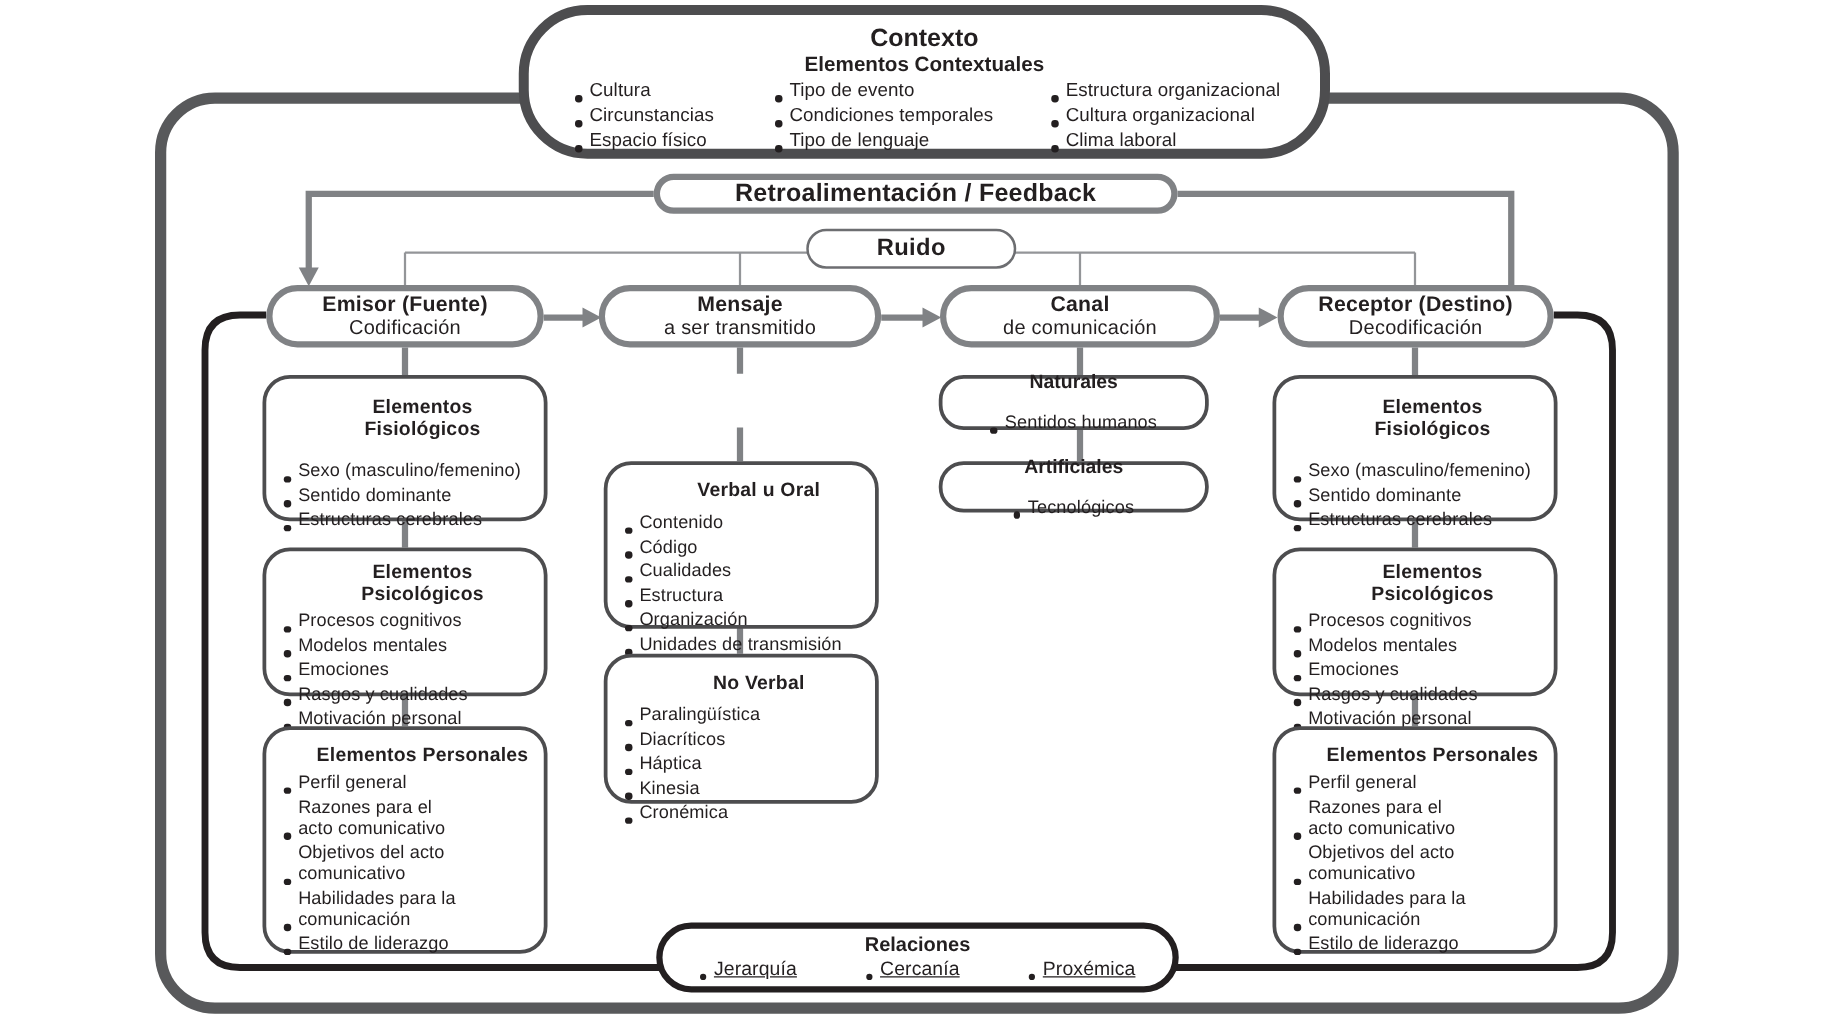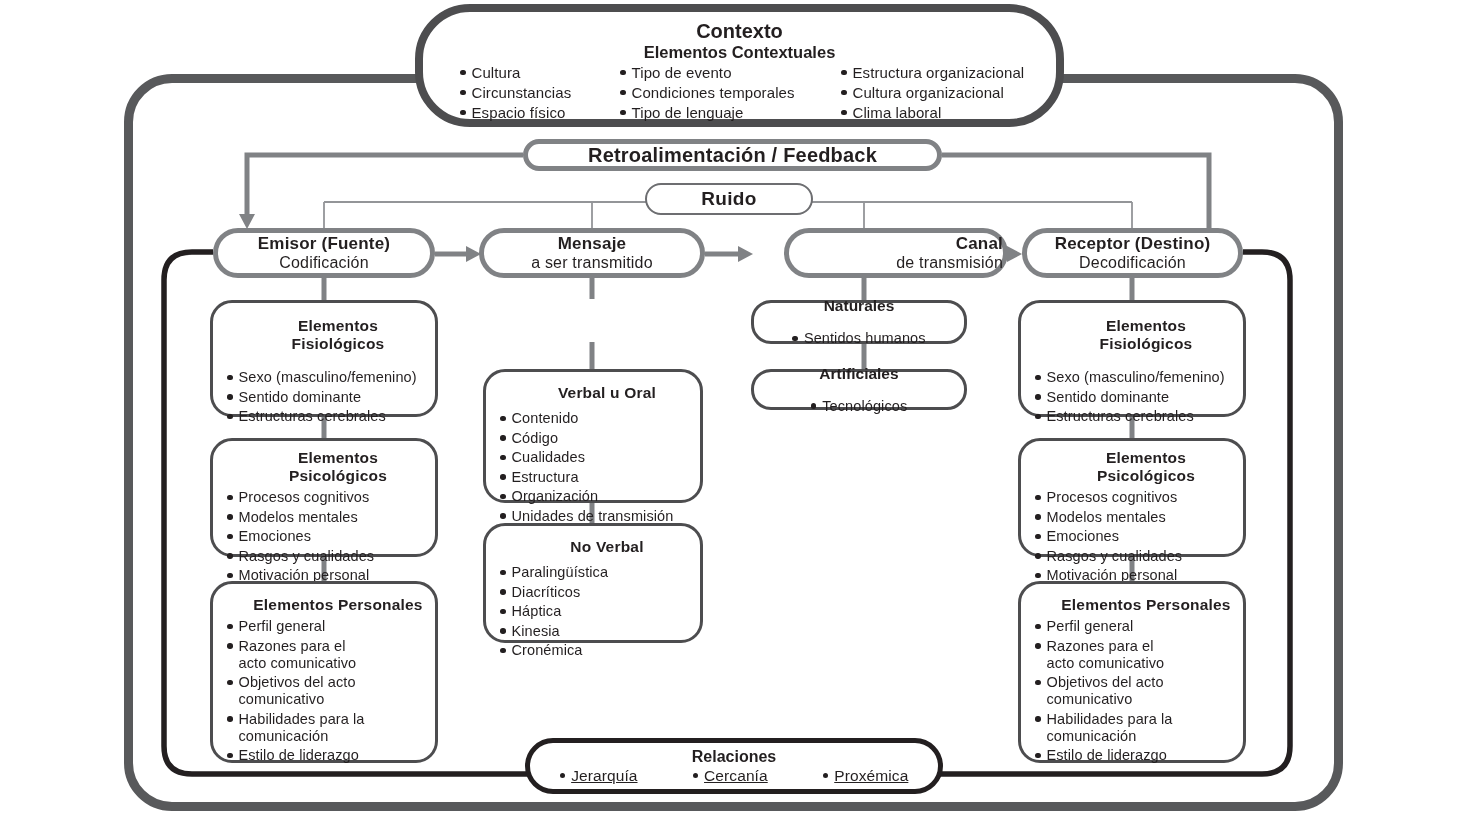--- a/index.html
+++ b/index.html
@@ -19,21 +19,21 @@
   .pill{
     border:5px solid #808285;border-radius:25px;text-align:center;
     display:flex;flex-direction:column;justify-content:center;line-height:1.18;
   }
   .pill .t1{font-weight:bold;font-size:17px;letter-spacing:.2px;}
   .pill .t2{font-size:16px;letter-spacing:.2px;}
   .sub{
     border:3px solid #4d4d4f;border-radius:22px;padding:8px 12px 6px 14px;
   }
   .sub .stitle{font-weight:bold;font-size:15.5px;text-align:center;letter-spacing:.2px;margin-bottom:4px;margin-left:26px;}
-  .brow{display:flex;align-items:flex-start;gap:6px;margin-bottom:2.5px;}
+  .brow{display:flex;align-items:flex-end;gap:6px;margin-bottom:2.5px;}
   .dot{width:5.5px;height:5.5px;border-radius:50%;background:#231f20;flex:none;margin-top:5.5px;}
   .btxt{font-size:14.5px;line-height:17px;white-space:pre-line;letter-spacing:.1px;}
   
   #contexto-box{
     left:415px;top:4px;width:649px;height:123px;z-index:4;
     border:8px solid #4d4d4f;border-radius:55px;background:#fff;box-sizing:border-box;
   }
   #contexto-title{position:absolute;left:0;right:0;top:8px;text-align:center;font-weight:bold;font-size:20px;}
   #contexto-subtitle{position:absolute;left:0;right:0;top:31px;text-align:center;font-weight:bold;font-size:16.5px;}
   .ctx-col{position:absolute;top:52px;}
@@ -150,23 +150,23 @@
   </div>
 
   <div class="abs box pill" style="left:213px;top:228px;width:222px;height:50px;">
     <span class="t1">Emisor (Fuente)</span>
     <span class="t2">Codificación</span>
   </div>
   <div class="abs box pill" style="left:479px;top:228px;width:226px;height:50px;">
     <span class="t1">Mensaje</span>
     <span class="t2">a ser transmitido</span>
   </div>
-  <div class="abs box pill" style="left:784px;top:228px;width:224px;height:50px;text-align:right;">
+  <div class="abs box pill" style="left:752px;top:228px;width:224px;height:50px;">
     <span class="t1">Canal</span>
-    <span class="t2">de transmisión</span>
+    <span class="t2">de comunicación</span>
   </div>
   <div class="abs box pill" style="left:1022px;top:228px;width:221px;height:50px;">
     <span class="t1">Receptor (Destino)</span>
     <span class="t2">Decodificación</span>
   </div>
 
   <div class="abs box sub" style="left:210px;top:300px;width:228px;height:117px;">
     <div class="stitle" style="margin-top:6px;margin-bottom:16px;">Elementos Fisiológicos</div>
     <div>
         <div class="brow">

